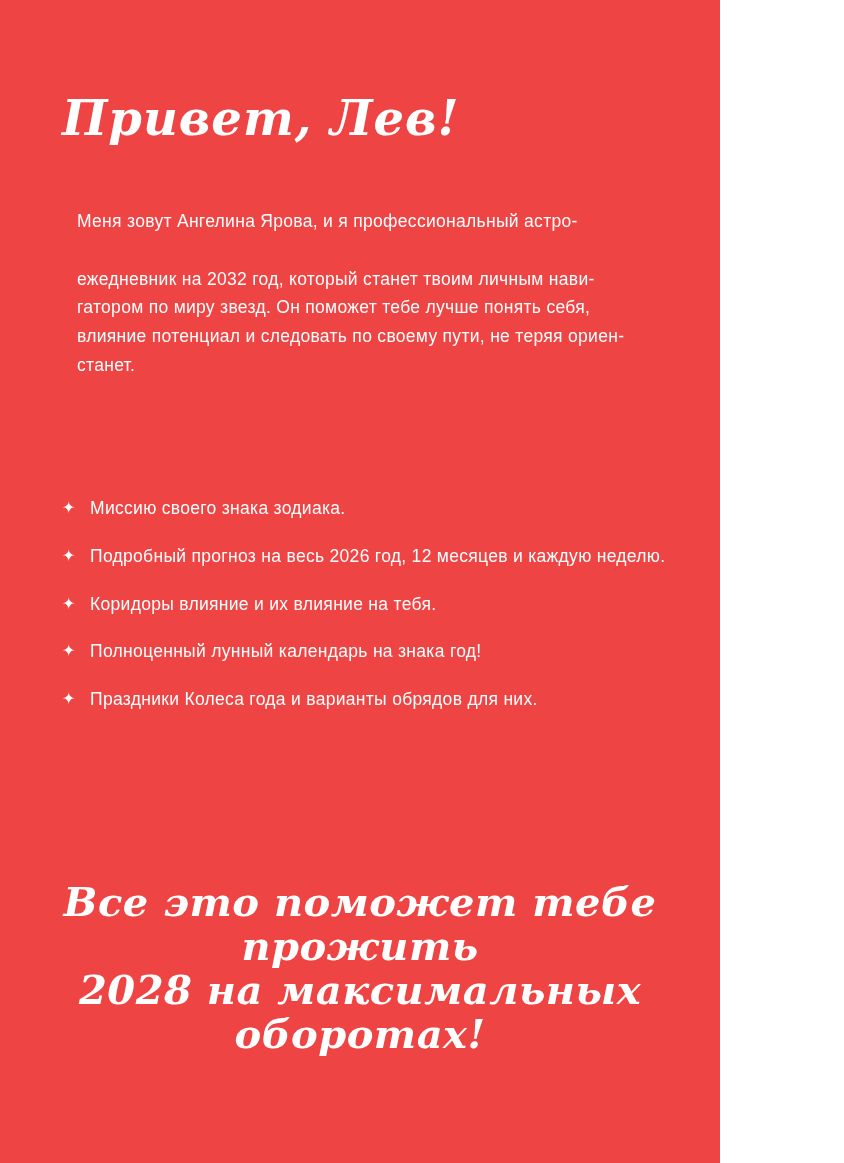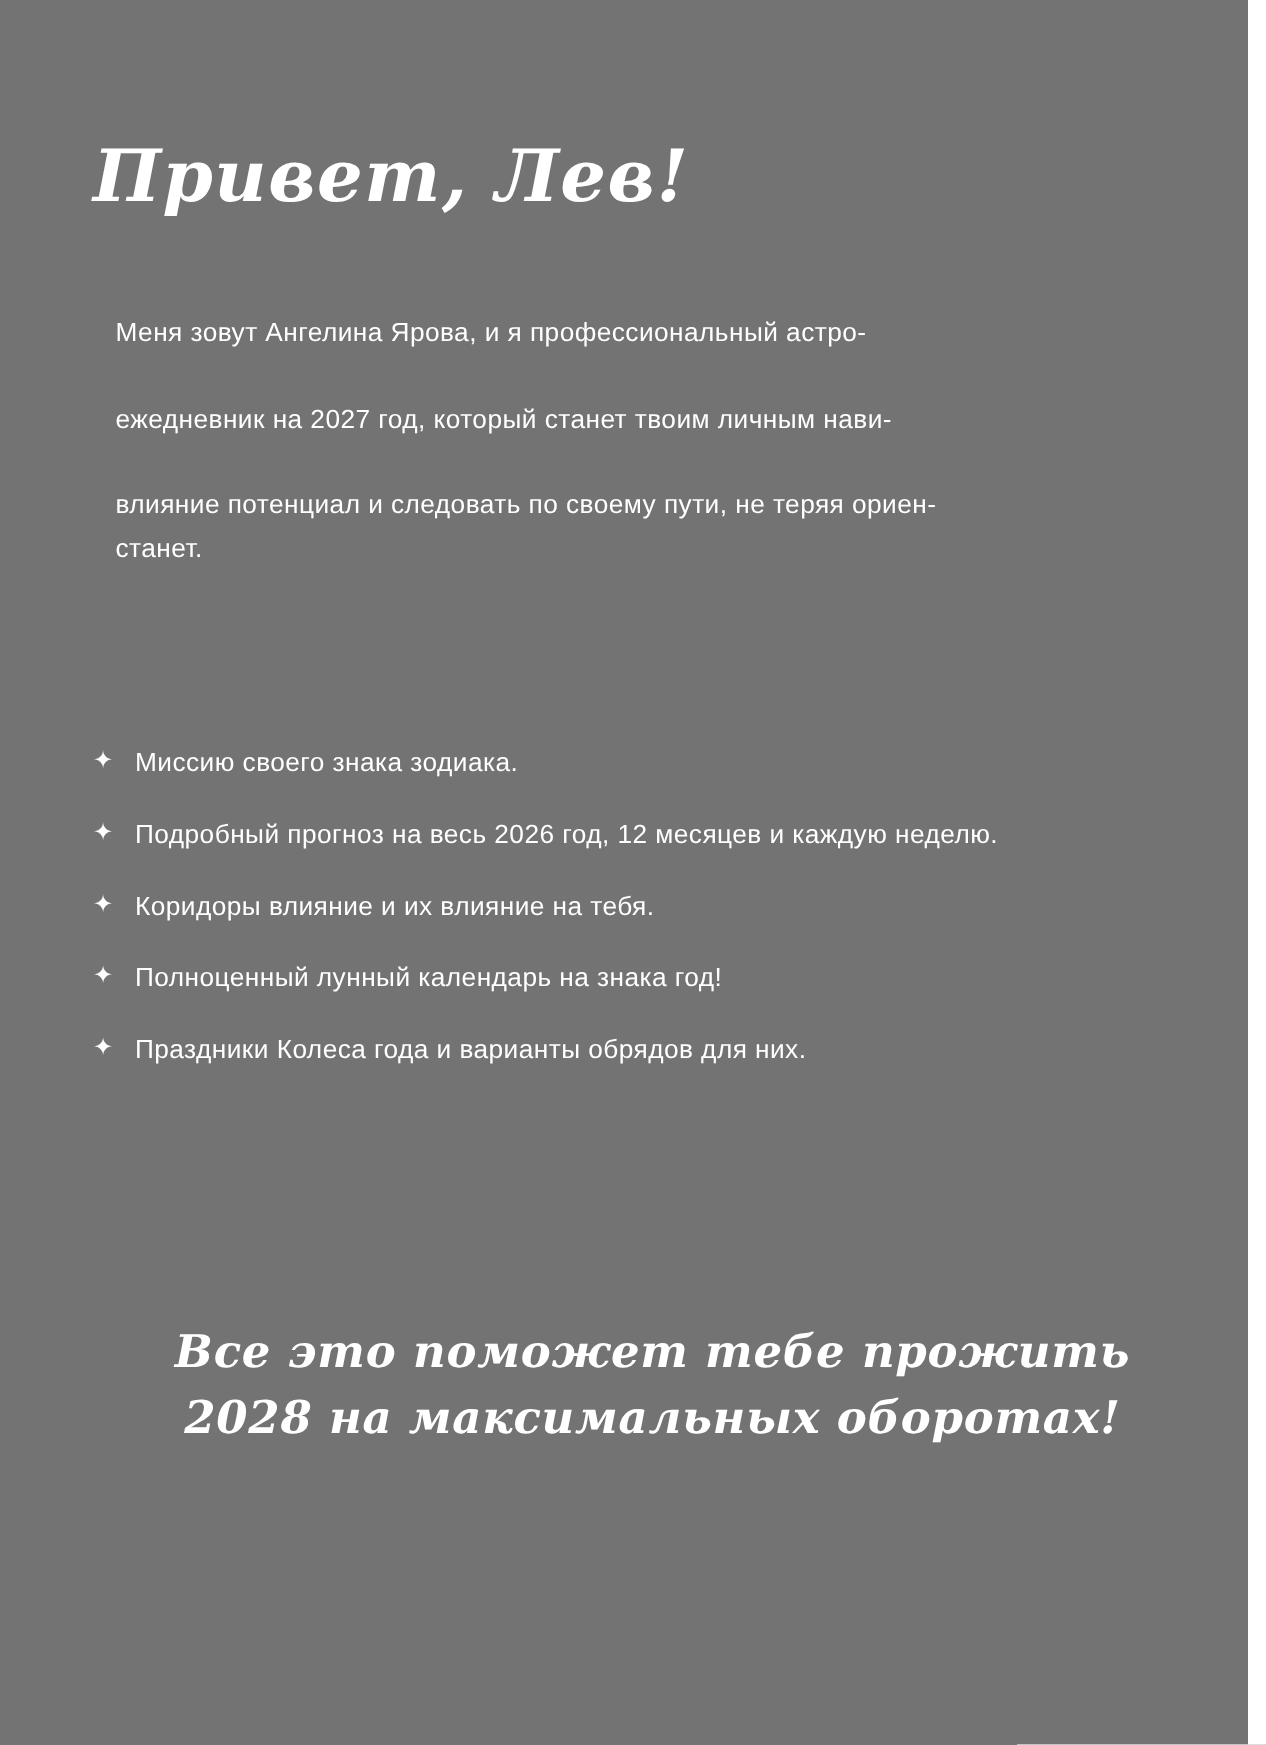--- a/index.html
+++ b/index.html
@@ -2,23 +2,23 @@
 <html><head>
 <meta charset="utf-8">
 <style>
   html, body {
     margin: 0;
     padding: 0;
     background: #ffffff;
   }
   .page {
     position: relative;
-    width: 832px;
+    width: 720px;
     height: 1163px;
-    background: #737373;
+    background: #ef4444;
     color: #ffffff;
     font-family: "Liberation Sans", sans-serif;
     overflow: hidden;
     box-sizing: border-box;
     -webkit-font-smoothing: antialiased;
   }
   .title {
     position: absolute;
     left: 62px;
     top: 90px;
@@ -76,37 +76,36 @@
   }
   .closing {
     position: absolute;
     top: 880px;
     left: 0;
     width: 100%;
     text-align: center;
     font-family: "DejaVu Serif", serif;
     font-style: italic;
     font-weight: 700;
-    font-size: 30px;
+    font-size: 40px;
     line-height: 44px;
     letter-spacing: 0.5px;
-    padding-left: 19px;
   }
 </style>
 </head>
 <body>
 
 <div class="page">
 
   <h1 class="title">Привет, Лев!</h1>
 
   <p class="intro"><span>Меня зовут Ангелина Ярова, и я профессиональный астро-</span><br>
 <br>
-<span>ежедневник на 2027 год, который станет твоим личным нави-</span><br>
-<br>
+<span>ежедневник на 2032 год, который станет твоим личным нави-</span><br>
+<span>гатором по миру звезд. Он поможет тебе лучше понять себя,</span><br>
 <span>влияние потенциал и следовать по своему пути, не теряя ориен-</span><br>
 <span>станет.</span></p>
 
 
   <ul class="feature-list">
     <li class="list-item">
       <span class="bullet">✦</span>
       <span class="item-text">Миссию своего знака зодиака.</span>
     </li>
     <li class="list-item">

